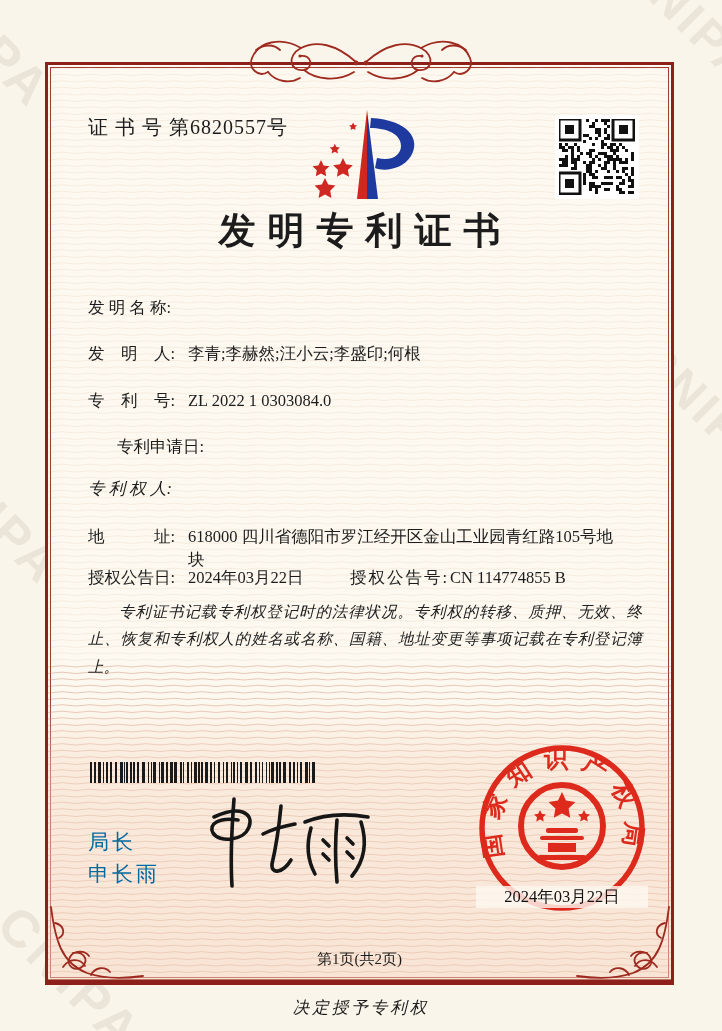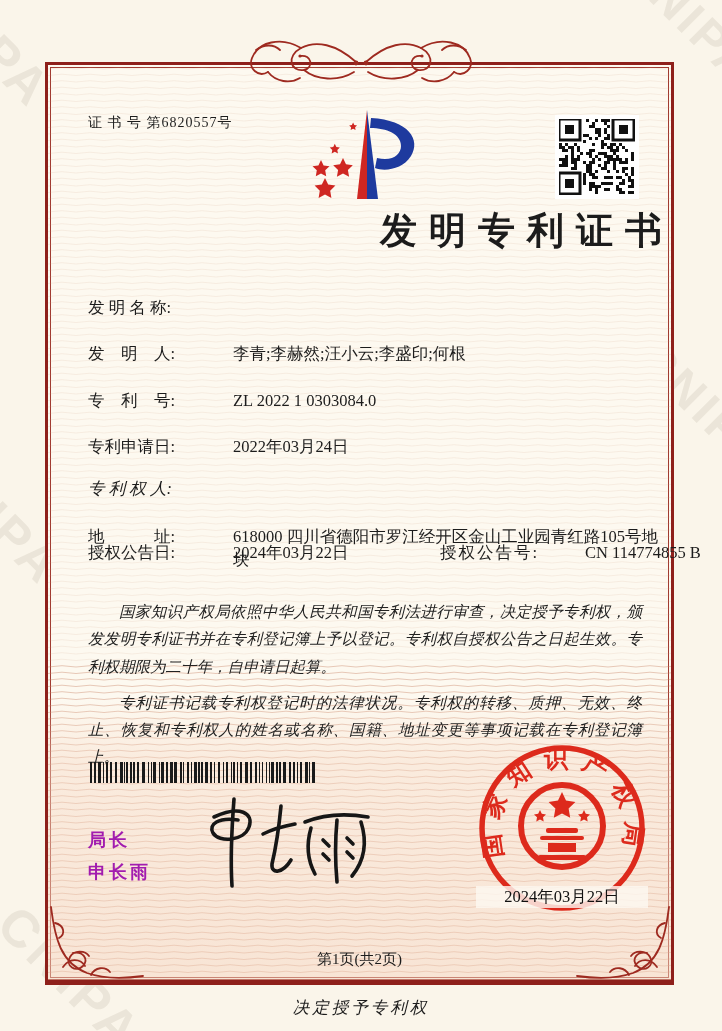--- a/index.html
+++ b/index.html
@@ -20,36 +20,36 @@
   
   .frame{
     position:absolute;left:45px;top:62px;width:629px;height:921px;
     border:3px solid #8e201b;box-sizing:border-box;background:#fdf9f0;
   }
   .frame::after{
     content:'';position:absolute;inset:2px;border:1px solid #a03a30;pointer-events:none;
   }
   .bottom-bar{position:absolute;left:45px;top:979px;width:629px;height:6px;background:#8e201b;}
   
-  .certno{position:absolute;left:88px;top:114px;font-size:14px;letter-spacing:1px;}
+  .certno{position:absolute;left:88px;top:114px;font-size:20px;letter-spacing:1px;}
   .title{
-    position:absolute;left:45px;top:206px;width:629px;text-align:right;
+    position:absolute;left:45px;top:206px;width:629px;text-align:center;
     font-size:37px;font-weight:700;letter-spacing:12px;padding-left:12px;box-sizing:border-box;
   }
-  .row{position:absolute;left:88px;display:flex;font-size:16.5px;line-height:23px;z-index:3;gap:45px;}
+  .row{position:absolute;left:88px;display:flex;font-size:16.5px;line-height:23px;z-index:3;}
   .row .lab{width:100px;flex:none;}
   .row .val{width:452px;white-space:pre-line;}
   .grant .d{width:162px;flex:none;}
   .paras{
     position:absolute;left:88px;top:598px;width:554px;z-index:3;
     font-size:15.5px;line-height:1.76;font-style:italic;text-align:justify;color:#222;
   }
   .paras p{margin:0 0 9px 0;text-indent:2em;}
   .director{position:absolute;left:88px;z-index:3;font-family:"Liberation Sans","DejaVu Sans",sans-serif;
-    font-size:18px;letter-spacing:3px;color:#a21caf;font-weight:bold;}
+    font-size:21px;letter-spacing:3px;color:#0369a1;}
   .pagenum{position:absolute;left:45px;top:950px;width:629px;text-align:center;font-size:15px;z-index:3;}
   .note{position:absolute;left:0;top:997px;width:722px;text-align:center;font-size:16.5px;
     font-style:italic;letter-spacing:3px;z-index:3;}
   .qrbox{position:absolute;left:555px;top:115px;width:84px;height:84px;background:#fff;z-index:3;}
   .qrbox svg{margin:4px;display:block;}
   .barcode{position:absolute;left:90px;top:762px;z-index:3;}
   .sealwrap{position:absolute;left:474px;top:740px;width:176px;height:180px;z-index:4;}
   .sealdate{
     position:absolute;left:476px;top:886px;width:172px;text-align:center;z-index:5;
     font-size:16.5px;color:#111;background:rgba(253,248,240,0.82);
@@ -471,40 +471,38 @@
   <span class="lab">发 明 名 称:</span>
 </div>
 <div class="row" style="top:342px;font-family:Liberation Serif, serif;">
   <span class="lab">发　明　人:</span>
   <span class="val">李青;李赫然;汪小云;李盛印;何根</span>
 </div>
 <div class="row" style="top:389px;">
   <span class="lab">专　利　号:</span>
   <span class="val">ZL 2022 1 0303084.0</span>
 </div>
-<div class="row" style="top:435px;">
+<div class="row" style="top:435px;margin-left:29px;">
   <span class="lab">专利申请日:</span>
-  <span class="val">2022年03月24日</span>
 </div>
 <div class="row" style="top:477px;font-style:italic;">
   <span class="lab">专 利 权 人:</span>
 </div>
 <div class="row" style="top:525px;">
   <span class="lab">地　　　址:</span>
   <span class="val" style="width:430px;">618000 四川省德阳市罗江经开区金山工业园青红路105号地块</span>
 </div>
-<div class="row grant" style="top:541px;align-items:center;">
+<div class="row grant" style="top:566px;align-items:center;">
   <span class="lab">授权公告日:</span>
   <span class="d">2024年03月22日</span>
   <span class="lab" style="letter-spacing:2px;">授权公告号:</span>
   <span>CN 114774855 B</span>
 </div>
 
 <div class="paras">
-  <p>国家知识产权局依照中华人民共和国专利法进行审查，决定授予专利权，颁发发明专利证书并在专利登记簿上予以登记。专利权自授权公告之日起生效。专利权期限为二十年，自申请日起算。</p>
   <p>专利证书记载专利权登记时的法律状况。专利权的转移、质押、无效、终止、恢复和专利权人的姓名或名称、国籍、地址变更等事项记载在专利登记簿上。</p>
 </div>
 
 <div class="barcode">
   <svg id="bars" width="226" height="21">
       <rect x="0" y="0" width="2" height="21" fill="#1a1a1a"></rect>
       <rect x="4" y="0" width="2" height="21" fill="#1a1a1a"></rect>
       <rect x="8" y="0" width="3" height="21" fill="#1a1a1a"></rect>
       <rect x="13" y="0" width="1" height="21" fill="#1a1a1a"></rect>
       <rect x="16" y="0" width="2" height="21" fill="#1a1a1a"></rect>

